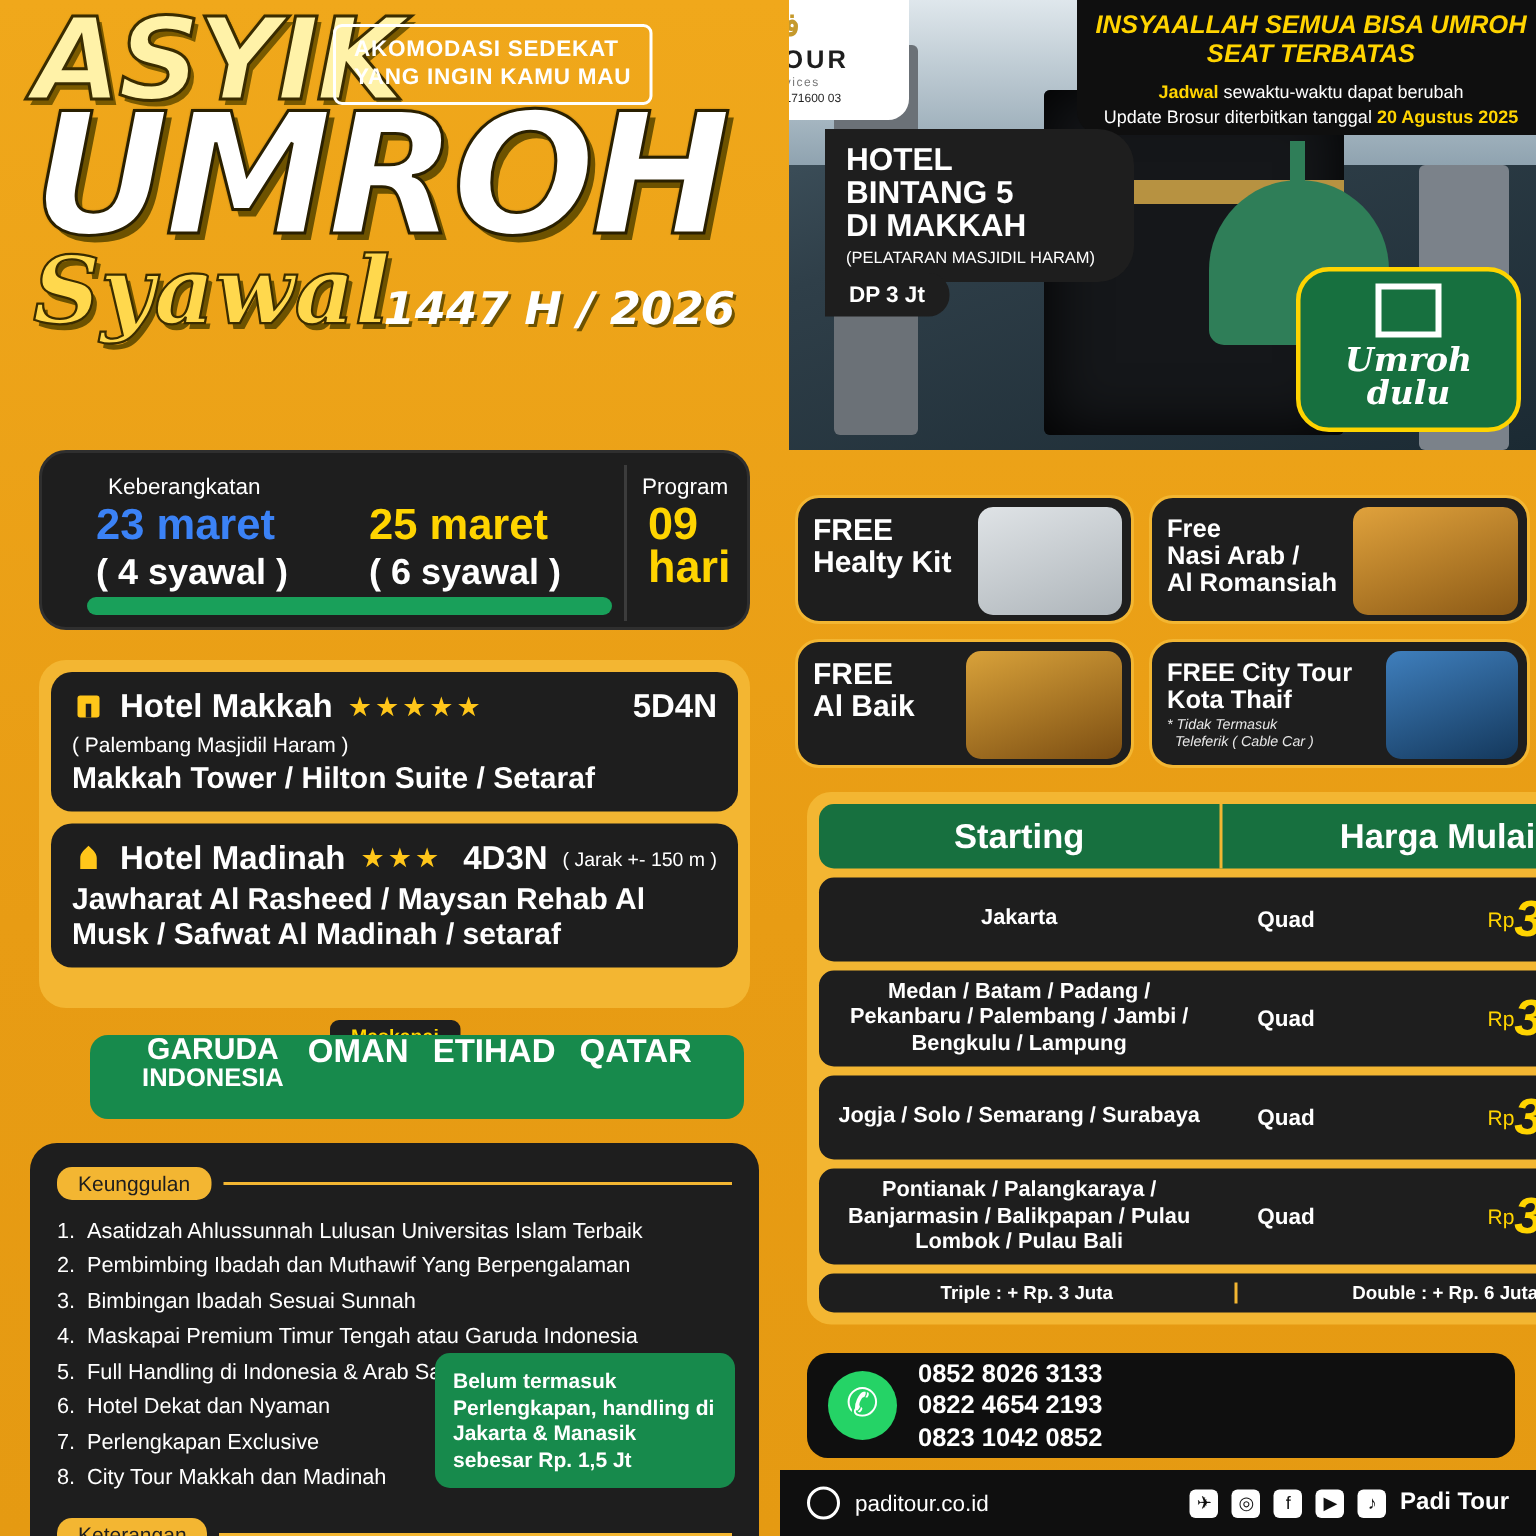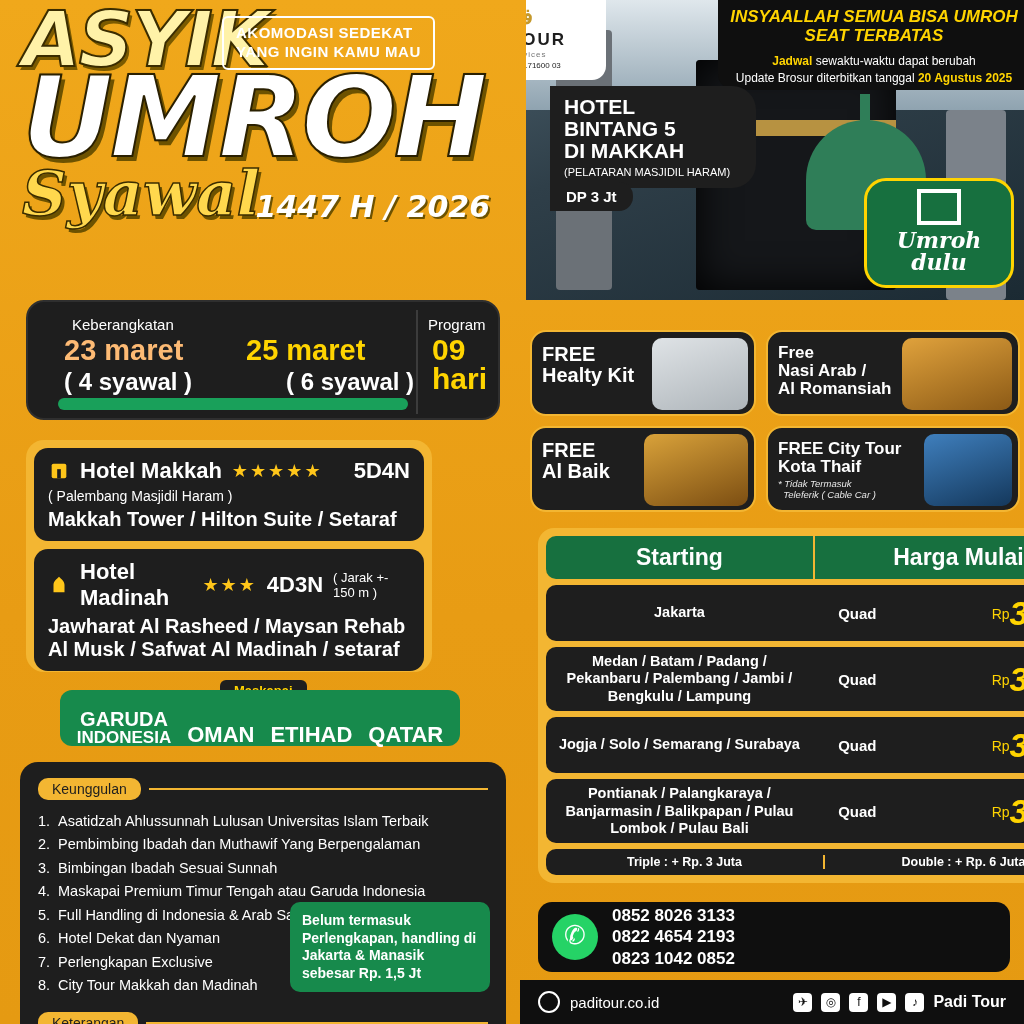--- a/index.html
+++ b/index.html
@@ -55,46 +55,46 @@
     padding: 6px 12px;
     color: #ffffff; font-size: 15px; font-weight: bold; line-height: 1.25;
     letter-spacing: .5px;
   }
 
   
   .dep-box { position: absolute; left: 26px; top: 300px; width: 474px; height: 120px;
     background: #1E1E1E; border-radius: 18px; border: 2px solid #2f2f2f; }
   .dep-inner { position: relative; height: 100%; }
   .dep-label { position: absolute; left: 44px; top: 14px; color:#ffffff; font-size: 15px; }
-  .dep-1 { position: absolute; left: 36px; top: 32px; color:#fdba74; font-size: 29px; font-weight: bold; }
+  .dep-1 { position: absolute; left: 36px; top: 32px; color:#3b82f6; font-size: 29px; font-weight: bold; }
   .dep-1s { position: absolute; left: 36px; top: 66px; color:#ffffff; font-size: 24px; font-weight: bold; }
   .dep-2 { position: absolute; left: 218px; top: 32px; color:#FFD400; font-size: 29px; font-weight: bold; }
-  .dep-2s { position: absolute; left: 218px; top: 66px; color:#ffffff; font-size: 24px; font-weight: bold; margin-left: 40px; }
+  .dep-2s { position: absolute; left: 218px; top: 66px; color:#ffffff; font-size: 24px; font-weight: bold; }
   .dep-div { position: absolute; left: 388px; top: 8px; width: 2px; height: 104px; background: #3c3c3c; }
   .prog-label { position: absolute; left: 400px; top: 14px; color:#ffffff; font-size: 15px; }
   .prog-v { position: absolute; left: 404px; top: 34px; color:#FFD400; font-size: 30px; font-weight: bold; line-height: 0.95;}
   .dep-bar { position: absolute; left: 30px; bottom: 8px; width: 350px; height: 12px; background: #19A05A; border-radius: 6px; }
 
   
-  .hotel-box { position: absolute; left: 26px; top: 440px; width: 406px; height: 232px;
+  .hotel-box { position: absolute; left: 26px; top: 440px; width: 474px; height: 232px;
      background: #F3B632; border-radius: 18px; padding: 8px; }
   .hotel-card { background:#1E1E1E; border-radius: 14px; padding: 10px 14px; color:#fff; }
   .hotel-card + .hotel-card { margin-top: 8px; }
   .h-row { display:flex; align-items:center; gap:10px; }
   .h-name { font-size: 22px; font-weight: bold; }
   .stars { color:#FFC61A; font-size: 18px; letter-spacing: 2px; }
   .h-dur { font-size: 22px; font-weight: bold; margin-left: auto; }
   .h-sub { font-size: 14px; margin-top: 4px; }
   .h-list { font-size: 20px; font-weight: bold; margin-top: 4px; line-height: 1.15; }
   .h-dist { font-size: 13px; font-weight: normal; }
   .hicon { width: 22px; height: 22px; display:inline-block; }
 
   
-  .air-box { position: absolute; left: 60px; top: 690px; width: 400px; height: 56px;
-      background: #178A4C; border-radius: 12px; display:flex; align-items:flex-end; justify-content:center; gap: 16px; }
+  .air-box { position: absolute; left: 60px; top: 690px; width: 436px; height: 56px;
+      background: #178A4C; border-radius: 12px; display:flex; align-items:flex-start; justify-content:center; gap: 16px; }
   .air-tag { position: absolute; left: 220px; top: 680px; background:#1E1E1E; color:#FFD400;
       font-size: 13px; font-weight: bold; padding: 3px 14px; border-radius: 6px; }
   .air-name { color:#ffffff; font-weight: bold; font-size: 22px; line-height: 1; }
   .air-g { text-align:center; font-size: 19px; }
 
   
   .feat-box { position: absolute; left: 20px; top: 762px; width: 486px; height: 262px;
      background: #1E1E1E; border-radius: 18px 18px 0 0; color:#fff; padding: 16px 18px; }
   .pill { display:inline-block; background:#F3B632; color:#1E1E1E; font-size: 14px; font-weight: normal;
      padding: 3px 14px; border-radius: 10px; }

